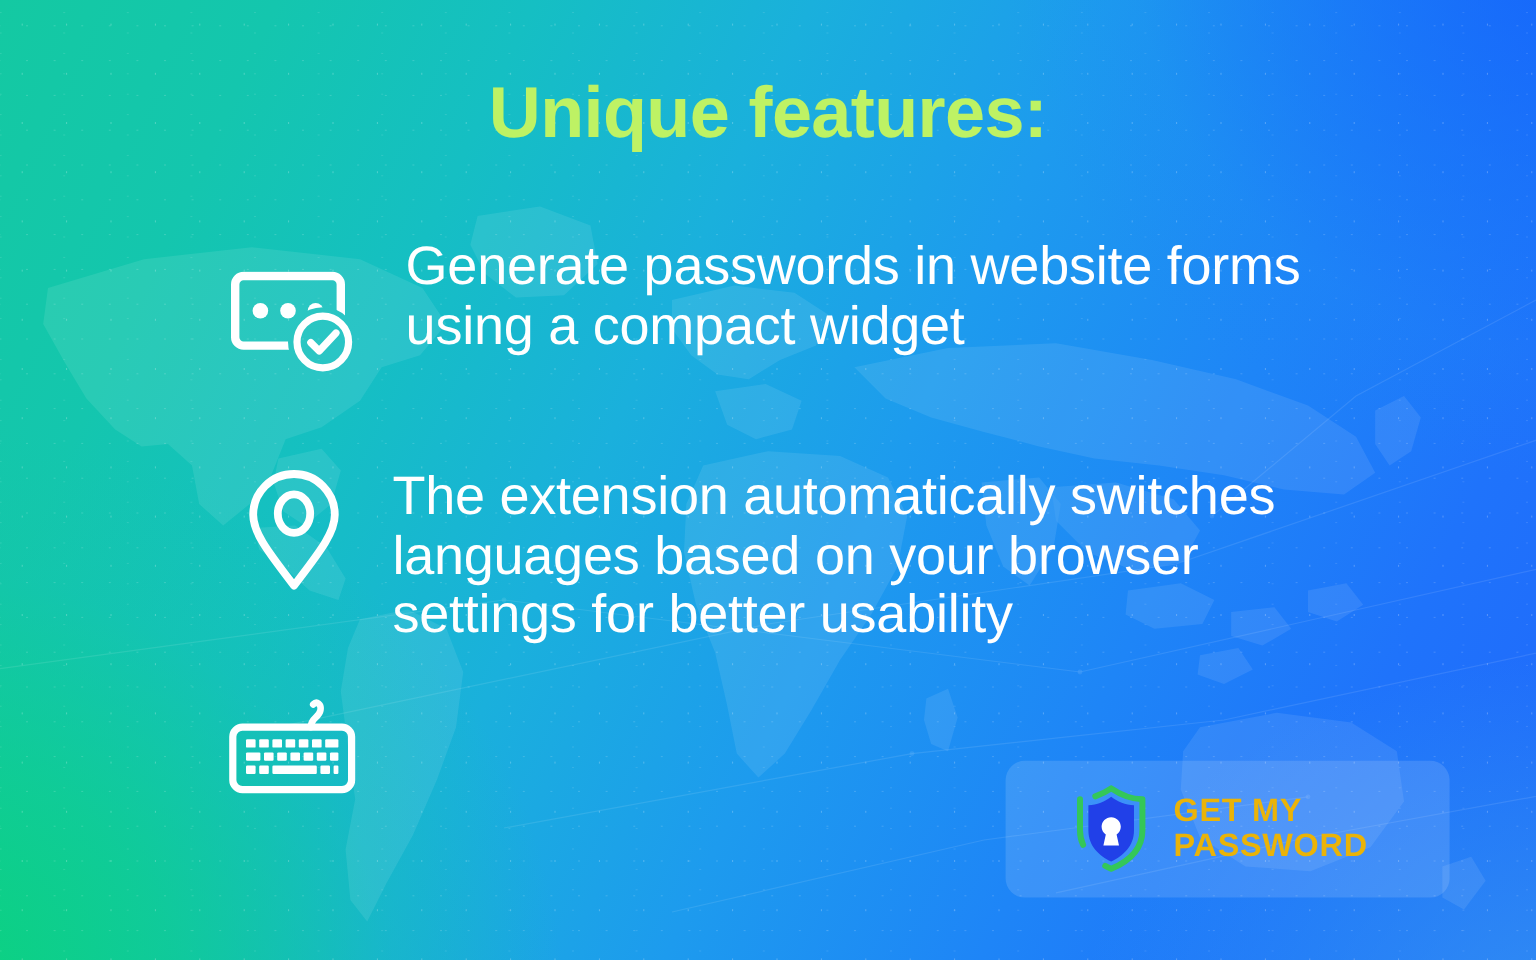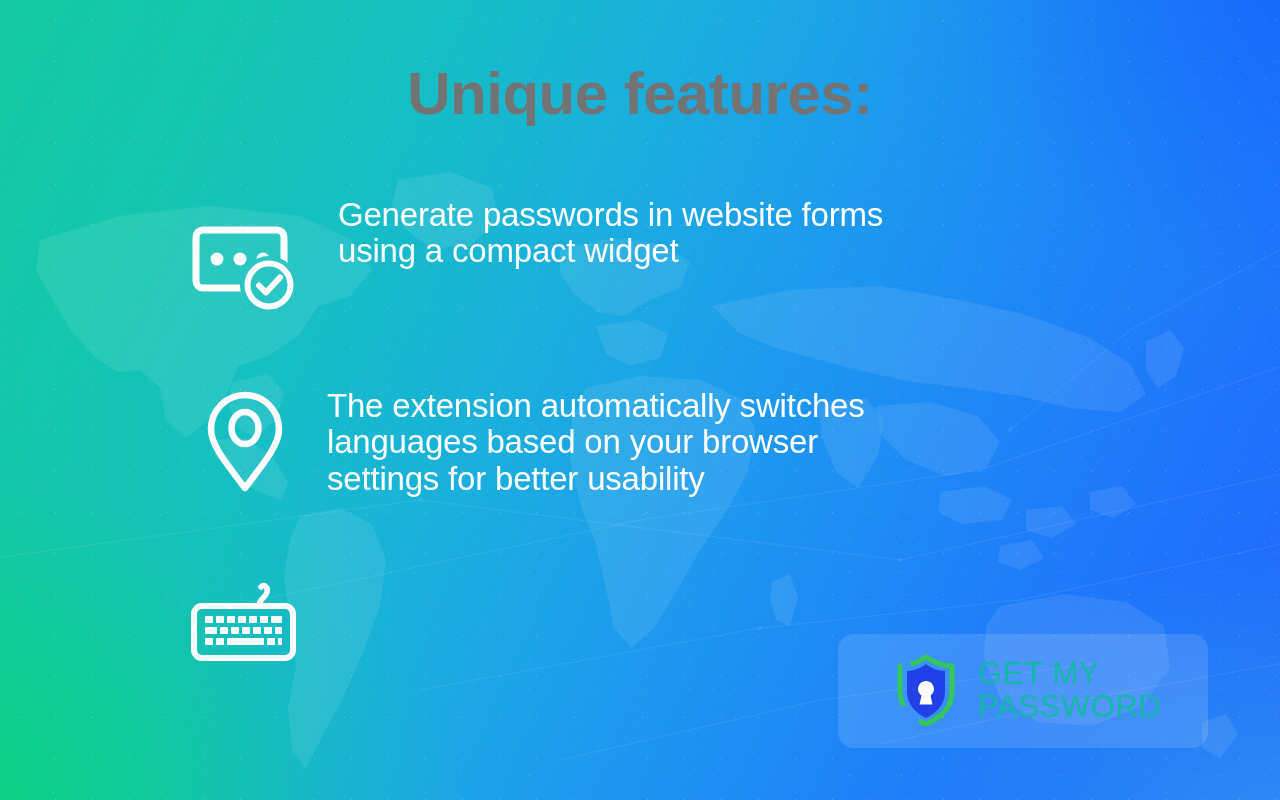--- a/index.html
+++ b/index.html
@@ -94,42 +94,42 @@
     background-position: 0 0, 11px 7px, 27px 19px;
   }
 
   
   .title {
     position: absolute;
     left: 0;
     top: 62px;
     width: 1280px;
     text-align: center;
-    color: #737373;
+    color: #bef264;
     font-size: 60px;
     font-weight: 700;
     letter-spacing: -0.5px;
     line-height: 1.05;
     white-space: nowrap;
   }
 
   
   .feature {
     position: absolute;
     display: flex;
     align-items: flex-start;
   }
   .feature-icon {
     position: absolute;
     display: block;
   }
   .feature-text {
     position: absolute;
     color: #ffffff;
-    font-size: 33px;
+    font-size: 45px;
     font-weight: 400;
     line-height: 1.10;
     letter-spacing: -0.2px;
     white-space: pre-line;
   }
 
   #feature-1 { left: 0; top: 195px; width: 1280px; height: 130px; }
   #icon-1    { left: 192px; top: 226px; width: 106px; height: 84px; }
   #text-1    { left: 338px; top: 197px; width: 760px; }
 
@@ -158,23 +158,23 @@
     left: 890px;
     top: 650px;
     height: 80px;
     display: flex;
     align-items: center;
     gap: 16px;
   }
   #logo-mark { width: 72px; height: 76px; display: block; }
   #logo-mark svg { display: block; width: 100%; height: 100%; }
   #logo-wordmark {
-    color: #14b8a6;
-    font-size: 31px;
-    font-weight: 400;
+    color: #eab308;
+    font-size: 27px;
+    font-weight: 700;
     line-height: 1.08;
     letter-spacing: 0.6px;
     white-space: pre-line;
     text-transform: uppercase;
   }
 </style>
 </head>
 <body>
 
 <div id="slide">

